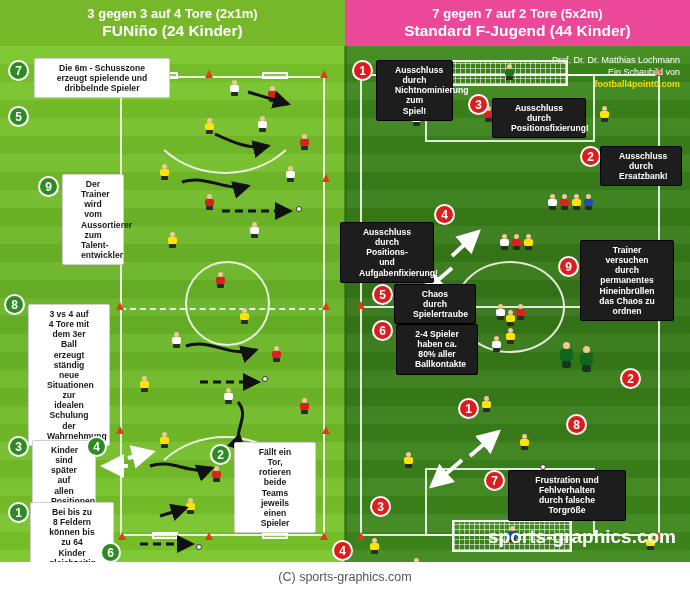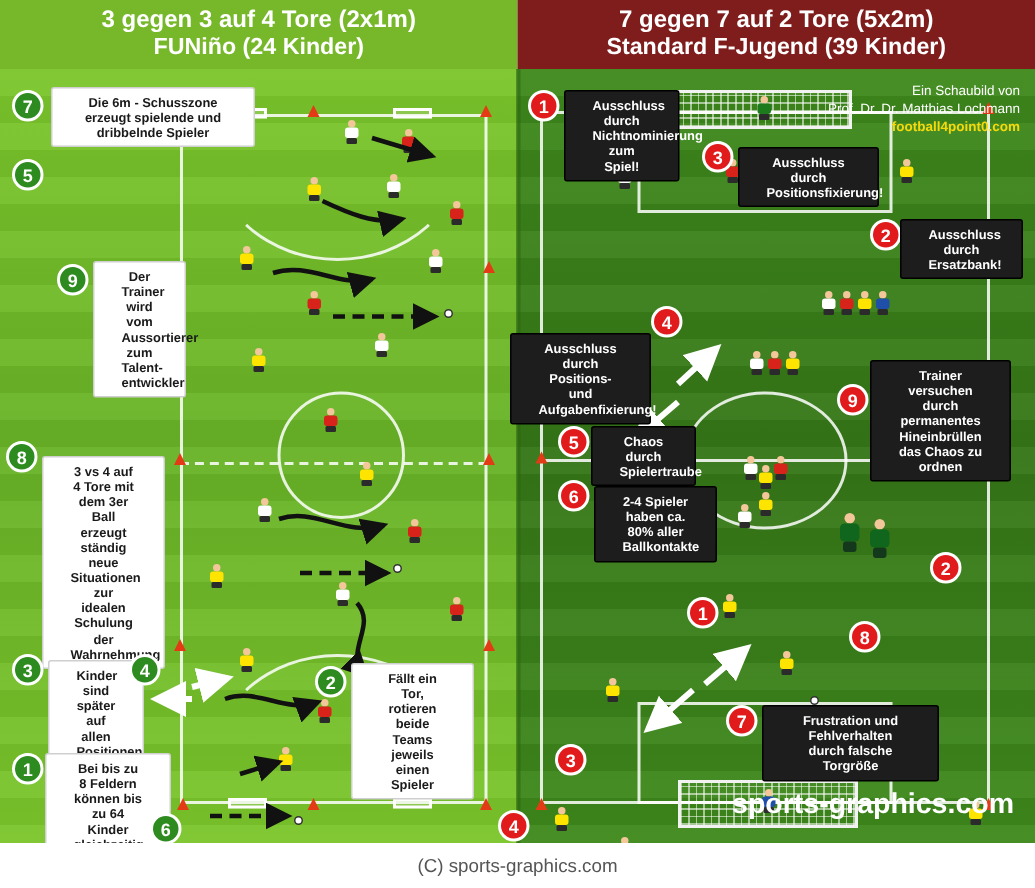--- a/index.html
+++ b/index.html
@@ -17,22 +17,22 @@
   
   .header {
     position:absolute; top:0; left:0; width:690px; height:46px;
   }
   .header-left, .header-right {
     position:absolute; top:0; height:46px; width:345px;
     display:flex; flex-direction:column; align-items:center; justify-content:center;
     color:#ffffff; font-weight:bold; line-height:1.12;
   }
   .header-left { left:0; background:#77b82a; }
-  .header-right { left:345px; background:#7f1d1d; }
-  .header-left .l1, .header-right .l1 { font-size:16px; }
+  .header-right { left:345px; background:#ec4899; }
+  .header-left .l1, .header-right .l1 { font-size:13px; }
   .header-left .l2, .header-right .l2 { font-size:15.5px; }
 
   
   .board {
     position:absolute; top:46px; left:0; width:690px; height:516px;
     background:#5a9e20;
   }
   .pitch-left {
     position:absolute; top:0; left:0; width:345px; height:516px;
     background:
@@ -130,21 +130,21 @@
 
 <div id="page">
 
   <div class="header">
     <div class="header-left">
       <div class="l1">3 gegen 3 auf 4 Tore (2x1m)</div>
       <div class="l2">FUNiño (24 Kinder)</div>
     </div>
     <div class="header-right">
       <div class="l1">7 gegen 7 auf 2 Tore (5x2m)</div>
-      <div class="l2">Standard F-Jugend (39 Kinder)</div>
+      <div class="l2">Standard F-Jugend (44 Kinder)</div>
     </div>
   </div>
 
   <div class="board">
 
     <div class="pitch-left"></div>
     <div class="pitch-right"></div>
     <div class="divider"></div>
 
     <div class="fl" style="left:120px; top:30px; width:205px; height:460px;"></div>
@@ -525,40 +525,40 @@
     <div class="num red" style="left:580px; top:100px;">2</div>
     <div class="cal dark" style="left:600px; top:100px; width:82px;">Ausschluss durch Ersatzbank!</div>
 
     <div class="num red" style="left:434px; top:158px;">4</div>
     <div class="cal dark" style="left:340px; top:176px; width:94px;">Ausschluss durch Positions- und Aufgabenfixierung!</div>
 
     <div class="num red" style="left:558px; top:210px;">9</div>
     <div class="cal dark" style="left:580px; top:194px; width:94px;">Trainer versuchen durch permanentes Hineinbrüllen das Chaos zu ordnen</div>
 
     <div class="num red" style="left:372px; top:238px;">5</div>
-    <div class="cal dark" style="left:394px; top:238px; width:70px;">Chaos durch Spielertraube</div>
+    <div class="cal dark" style="left:394px; top:238px; width:82px;">Chaos durch Spielertraube</div>
 
     <div class="num red" style="left:372px; top:274px;">6</div>
     <div class="cal dark" style="left:396px; top:278px; width:82px;">2-4 Spieler haben ca. 80% aller Ballkontakte</div>
 
     <div class="num red" style="left:458px; top:352px;">1</div>
 
     <div class="num red" style="left:620px; top:322px;">2</div>
 
     <div class="num red" style="left:566px; top:368px;">8</div>
 
     <div class="num red" style="left:484px; top:424px;">7</div>
     <div class="cal dark" style="left:508px; top:424px; width:118px;">Frustration und Fehlverhalten durch falsche Torgröße</div>
 
     <div class="num red" style="left:370px; top:450px;">3</div>
     <div class="num red" style="left:332px; top:494px;">4</div>
 
     <div class="credit" style="right:10px; top:8px; width:190px;">
+      <div>Prof. Dr. Dr. Matthias Lochmann</div>
       <div>Ein Schaubild von</div>
-      <div>Prof. Dr. Dr. Matthias Lochmann</div>
       <div class="brand">football4point0.com</div>
     </div>
 
     <div class="sg-mark" style="right:14px; top:480px;">sports-graphics.com</div>
   </div>
 
   <div class="footer">(C) sports-graphics.com</div>
 
 </div>
 

